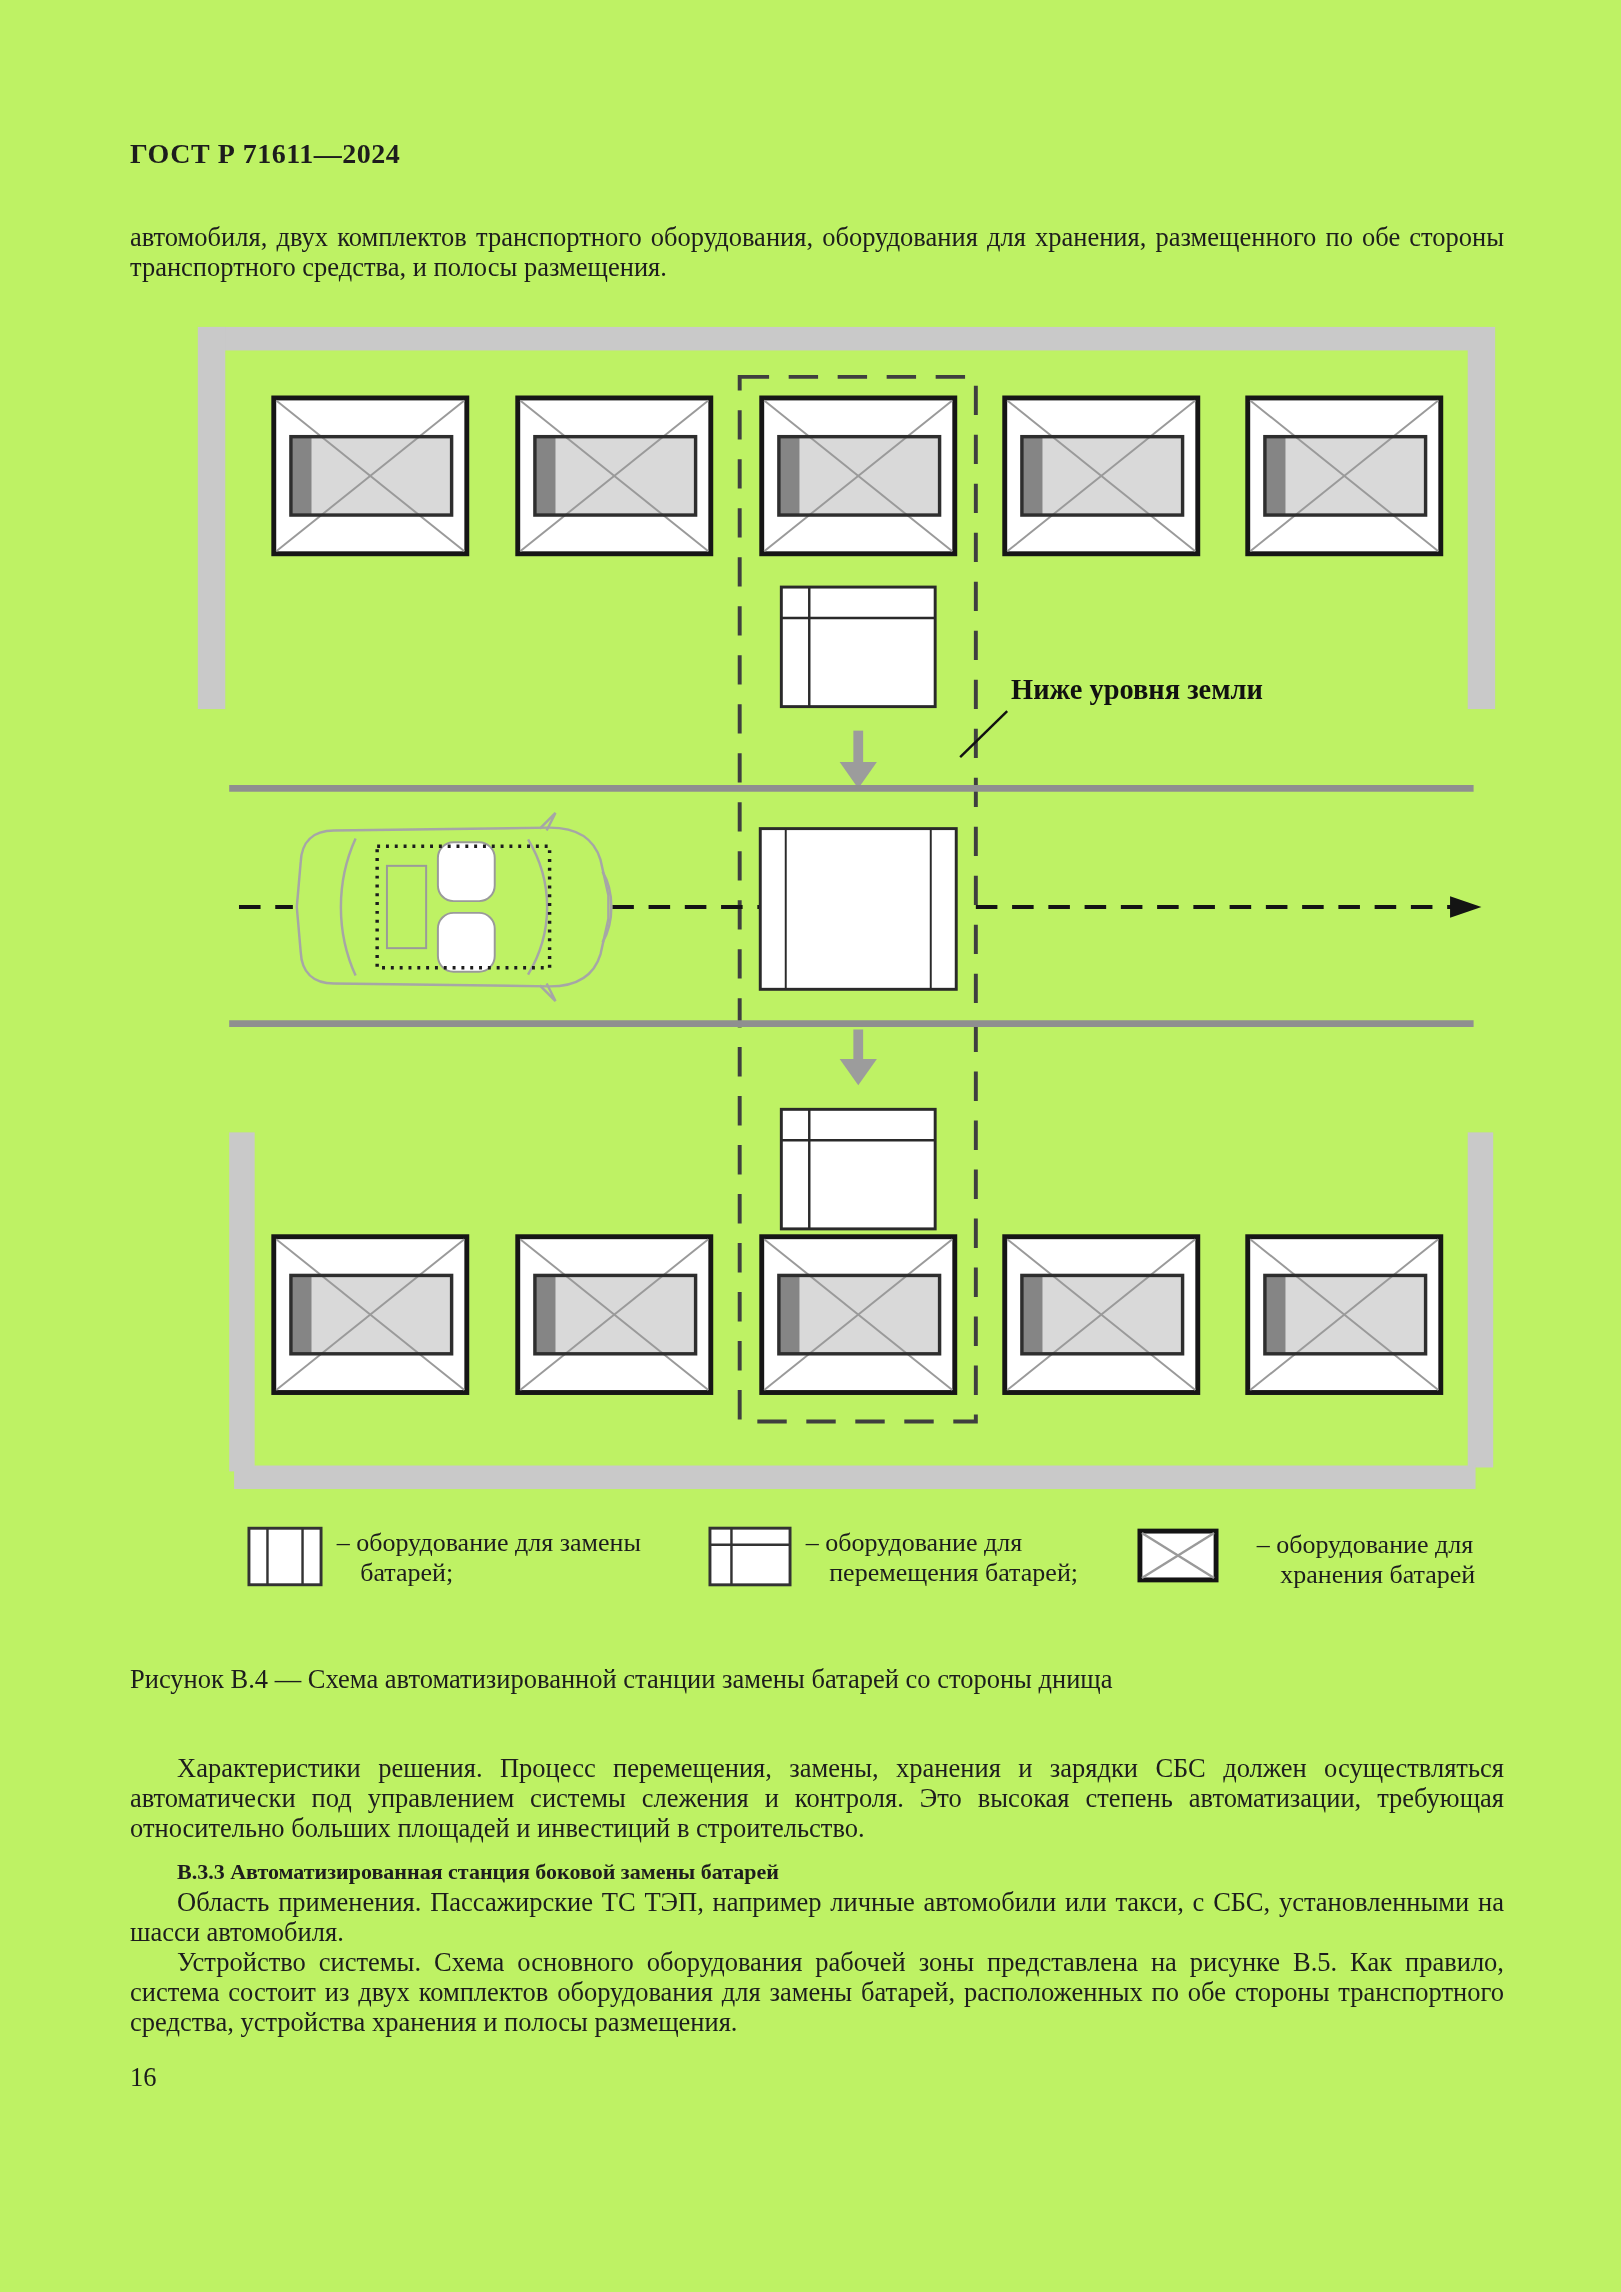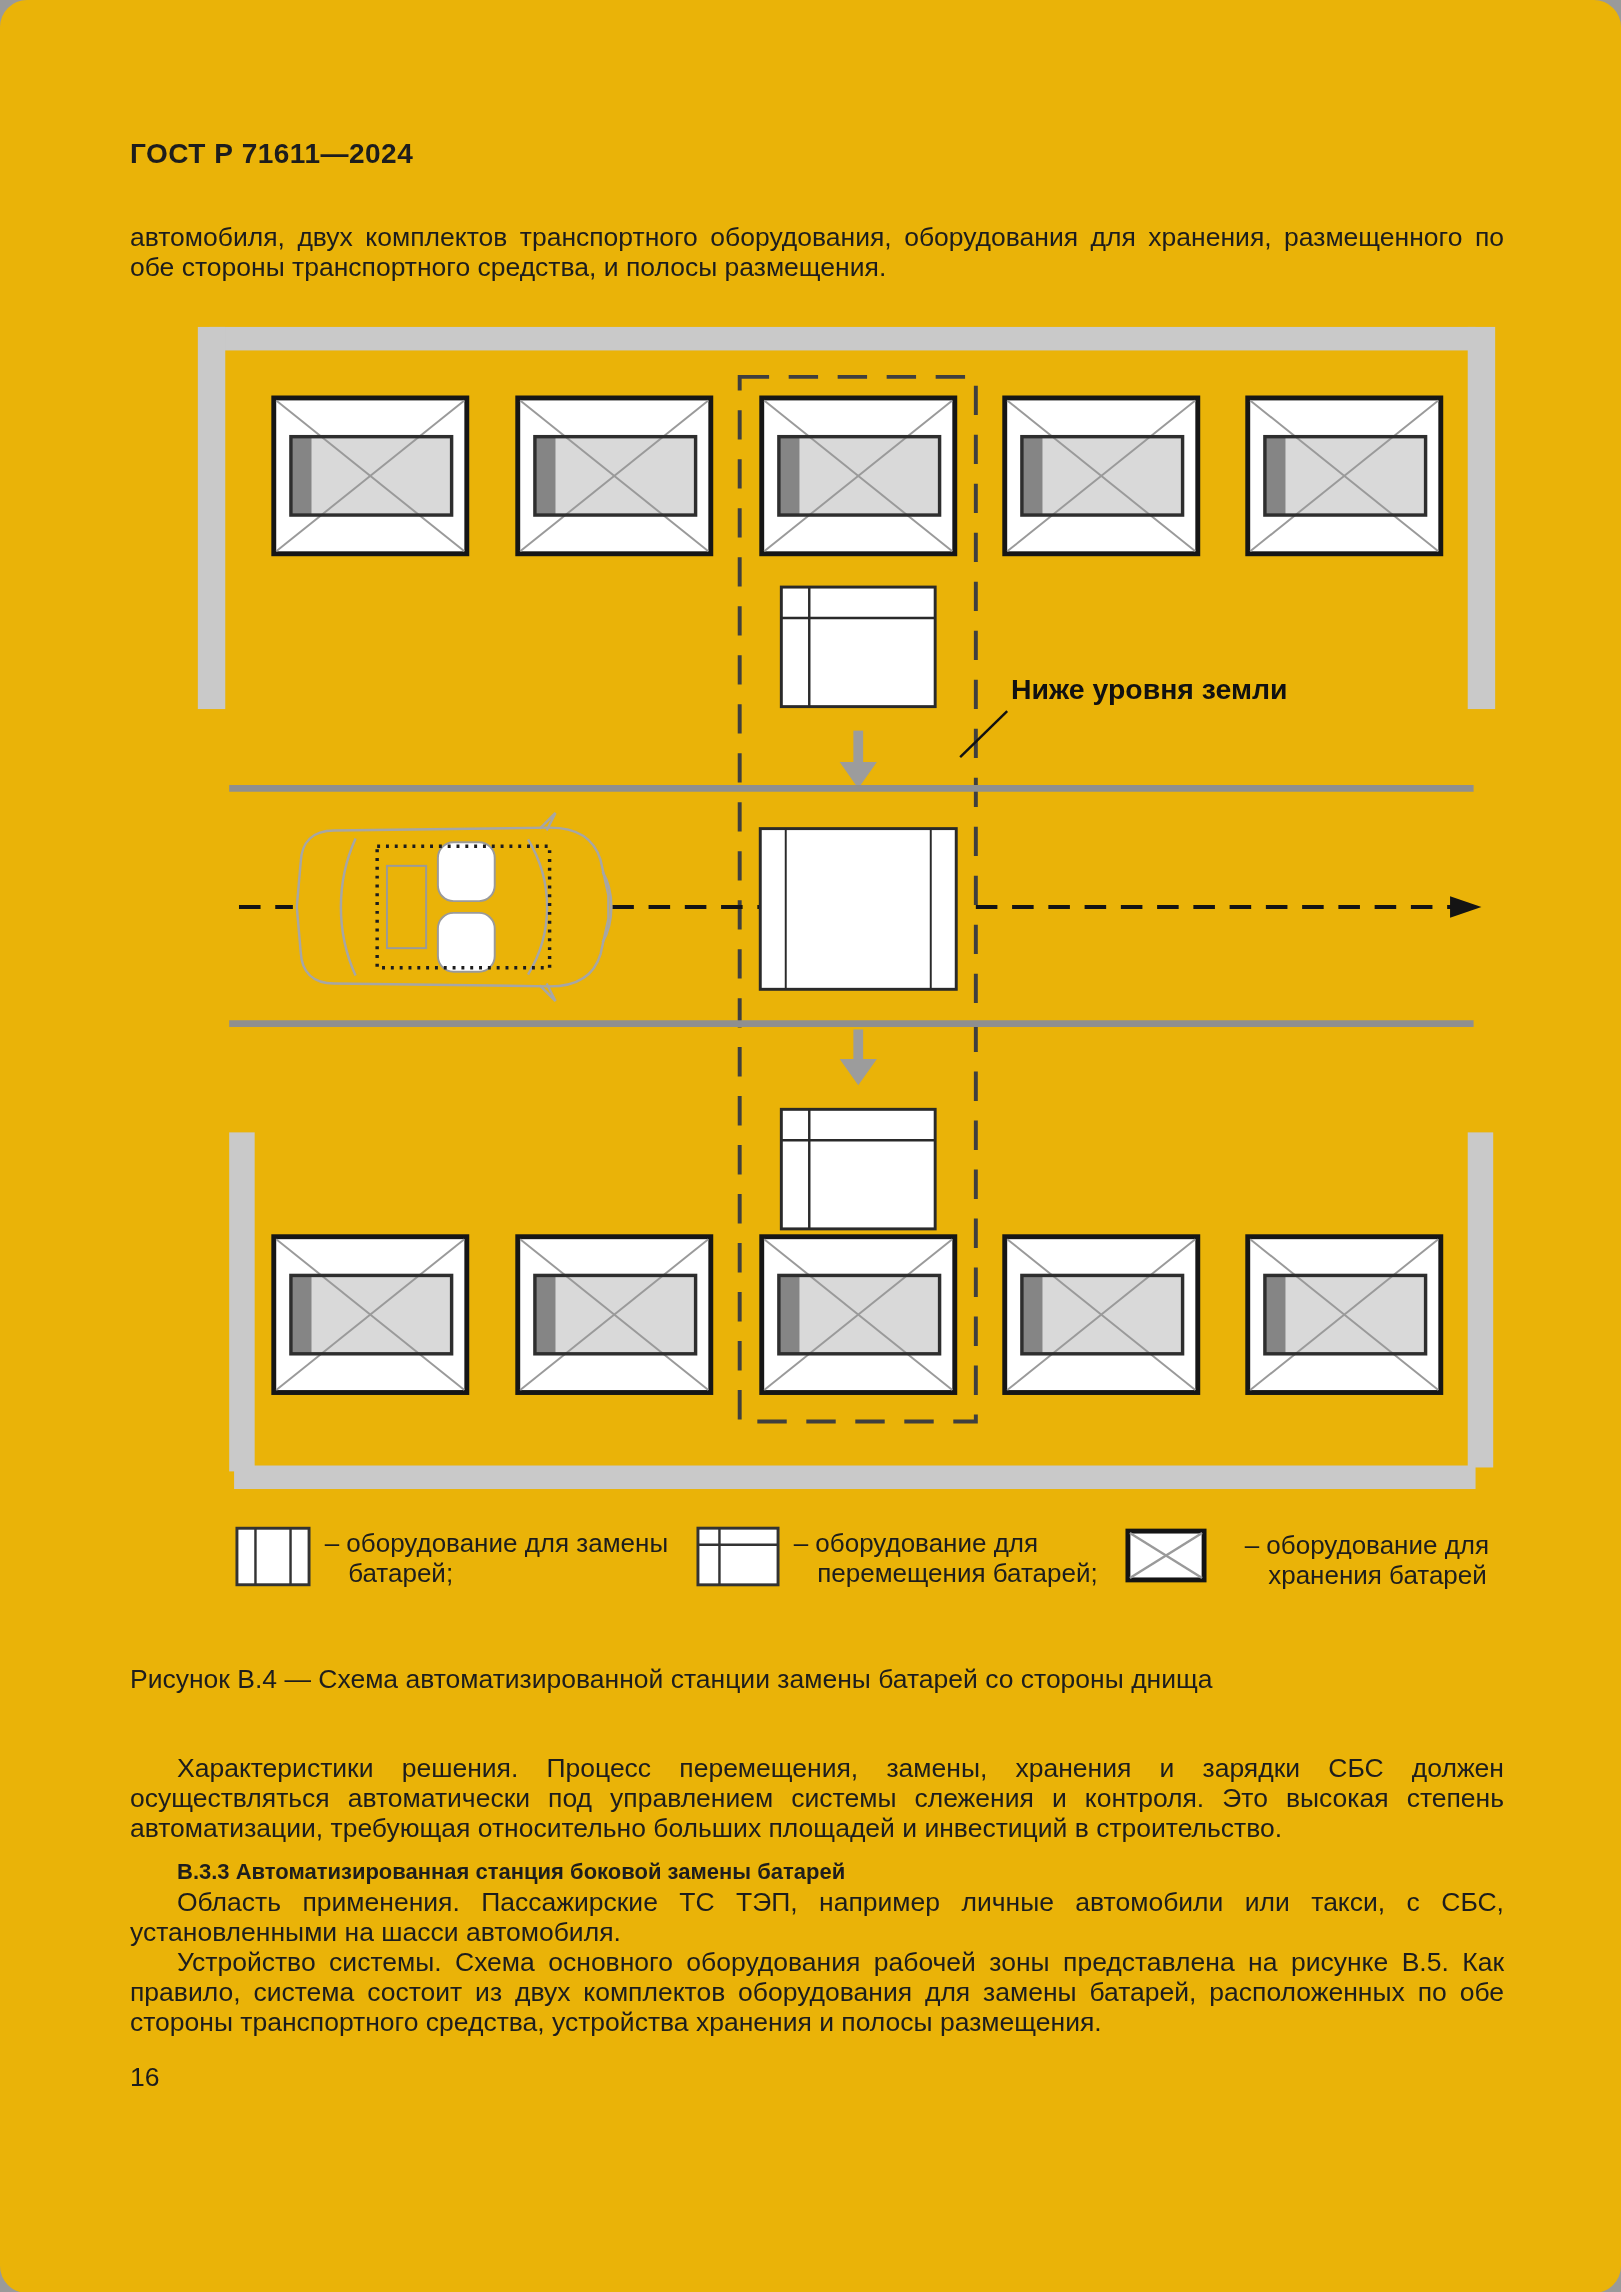--- a/index.html
+++ b/index.html
@@ -1,23 +1,23 @@
 <!DOCTYPE html>
 <html><head>
 <meta charset="utf-8">
 <style>
   html,body{margin:0;padding:0;background:#9a9a9a;}
-  .page{position:relative;width:1621px;height:2293px;background:#eab308;
-        font-family:Liberation Sans, sans-serif;color:#1d1d1d;overflow:hidden;border-radius:27px;}
+  .page{position:relative;width:1621px;height:2293px;background:#bef264;
+        font-family:Liberation Serif, serif;color:#1d1d1d;overflow:hidden;}
   .doc-header{position:absolute;left:130px;top:138px;font-size:28px;font-weight:bold;letter-spacing:0.5px;}
   .para{font-size:26.5px;line-height:30px;text-align:justify;}
   .intro{position:absolute;left:130px;top:222px;width:1374px;}
   .figure-wrap{position:absolute;left:141px;top:319px;width:1362px;height:1176px;}
   .figure-wrap svg{display:block;width:1362px;height:1176px;}
-  .legend{position:absolute;left:0;top:1525px;width:1321px;height:108px;}
+  .legend{position:absolute;left:12px;top:1525px;width:1321px;height:108px;}
   .legend-item{position:absolute;display:flex;align-items:flex-start;}
   .legend-sym{flex:0 0 auto;}
   .legend-label{font-size:26px;line-height:30px;margin-left:13.7px;margin-top:2px;
                 text-indent:-23.5px;padding-left:23.5px;}
   .caption{position:absolute;left:130px;top:1664px;width:1374px;text-align:left;font-size:26.5px;}
   .body-text{position:absolute;left:130px;top:1753px;width:1374px;}
   .body-text p{margin:0;}
   .indent{text-indent:47px;}
   .sub-heading{font-size:22px;line-height:30px;font-weight:bold;text-indent:47px;margin:13.7px 0 0 0 !important;}
   .page-num{position:absolute;left:130px;top:2062px;font-size:26.5px;}

